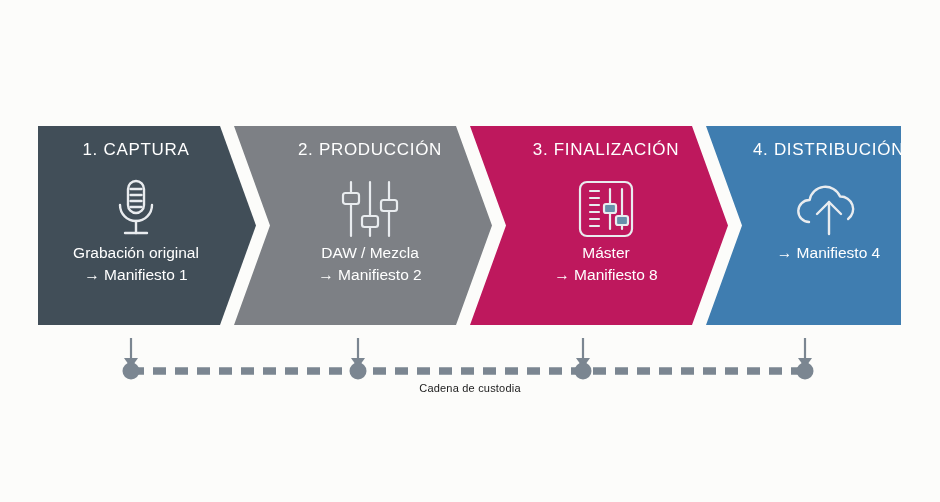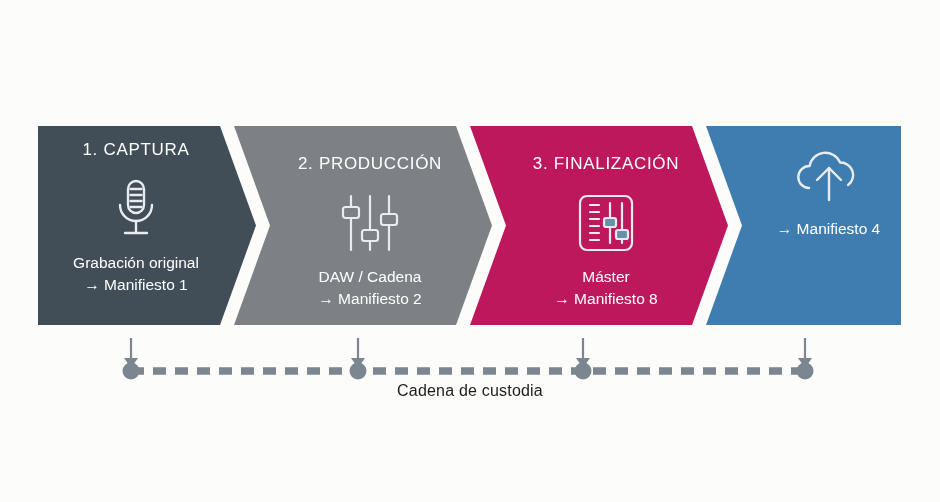--- a/index.html
+++ b/index.html
@@ -47,21 +47,20 @@
   .chev-1 { left: 196px; width: 258px; }
   .chev-2 { left: 432px; width: 258px; }
   .chev-3 { left: 668px; width: 195px; }
 
   
   .shape-first {
     clip-path: polygon(0 0, 182px 0, 218px 99.5px, 182px 199px, 0 199px);
   }
   .shape-mid {
     clip-path: polygon(0 0, 222px 0, 258px 99.5px, 222px 199px, 0 199px, 36px 99.5px);
-    justify-content: center;
   }
   .shape-last {
     clip-path: polygon(0 0, 195px 0, 195px 199px, 0 199px, 36px 99.5px);
   }
 
   .chev-title {
     font-size: 17px;
     font-weight: 400;
     letter-spacing: 0.7px;
     margin-top: 15px;
@@ -72,21 +71,20 @@
 
   .chev-icon {
     margin-top: 16px;
     height: 66px;
     display: flex;
     align-items: center;
     justify-content: center;
   }
 
   .chev-desc {
-    margin-top: 10px;
     font-size: 15.5px;
     line-height: 1.45;
     text-align: center;
     white-space: nowrap;
   }
 
   
   .inner {
     display: flex;
     flex-direction: column;
@@ -106,21 +104,21 @@
     width: 940px;
     height: 75px;
   }
 
   .chain-label {
     position: absolute;
     top: 382px;
     left: 0;
     width: 940px;
     text-align: center;
-    font-size: 16px;
+    font-size: 11px;
     color: #1c1c1c;
     letter-spacing: 0.2px;
   }
 </style>
 </head>
 <body>
 
 <div id="stage">
 
   <div class="flow">
@@ -154,21 +152,21 @@
           <svg width="60" height="62" viewBox="0 0 60 62" fill="none" stroke="#e9ecef" stroke-width="2.2" stroke-linecap="round">
             <line x1="11" y1="4" x2="11" y2="58"></line>
             <line x1="30" y1="4" x2="30" y2="58"></line>
             <line x1="49" y1="4" x2="49" y2="58"></line>
             <rect x="3" y="15" width="16" height="11" rx="2.5" fill="#7d8085"></rect>
             <rect x="22" y="38" width="16" height="11" rx="2.5" fill="#7d8085"></rect>
             <rect x="41" y="22" width="16" height="11" rx="2.5" fill="#7d8085"></rect>
           </svg>
         </div>
         <div class="chev-desc">
-          <div>DAW / Cadena</div>
+          <div>DAW / Mezcla</div>
           <div>→ Manifiesto 2</div>
         </div>
       </div>
     </div>
 
     <div class="chev chev-2 shape-mid" style="background:#be185d;">
       <div class="inner">
         <div class="chev-title">3. FINALIZACIÓN</div>
         <div class="chev-icon">
           <svg width="60" height="62" viewBox="0 0 60 62" fill="none" stroke="#e9ecef" stroke-width="2.2" stroke-linecap="round">
@@ -187,20 +185,21 @@
         </div>
         <div class="chev-desc">
           <div>Máster</div>
           <div>→ Manifiesto 8</div>
         </div>
       </div>
     </div>
 
     <div class="chev chev-3 shape-last" style="background:#3f7db0;">
       <div class="inner">
+        <div class="chev-title">4. DISTRIBUCIÓN</div>
         <div class="chev-icon">
           <svg width="74" height="62" viewBox="0 0 74 62" fill="none" stroke="#e9ecef" stroke-width="2.4" stroke-linecap="round" stroke-linejoin="round">
             <path d="M17 44 a11 11 0 0 1 0.6 -22 a16 16 0 0 1 30.5 -3.5 a12.5 12.5 0 0 1 8 22.5"></path>
             <line x1="37" y1="24" x2="37" y2="56"></line>
             <polyline points="25,36 37,24 49,36"></polyline>
           </svg>
         </div>
         <div class="chev-desc">
           <div>→ Manifiesto 4</div>
         </div>

